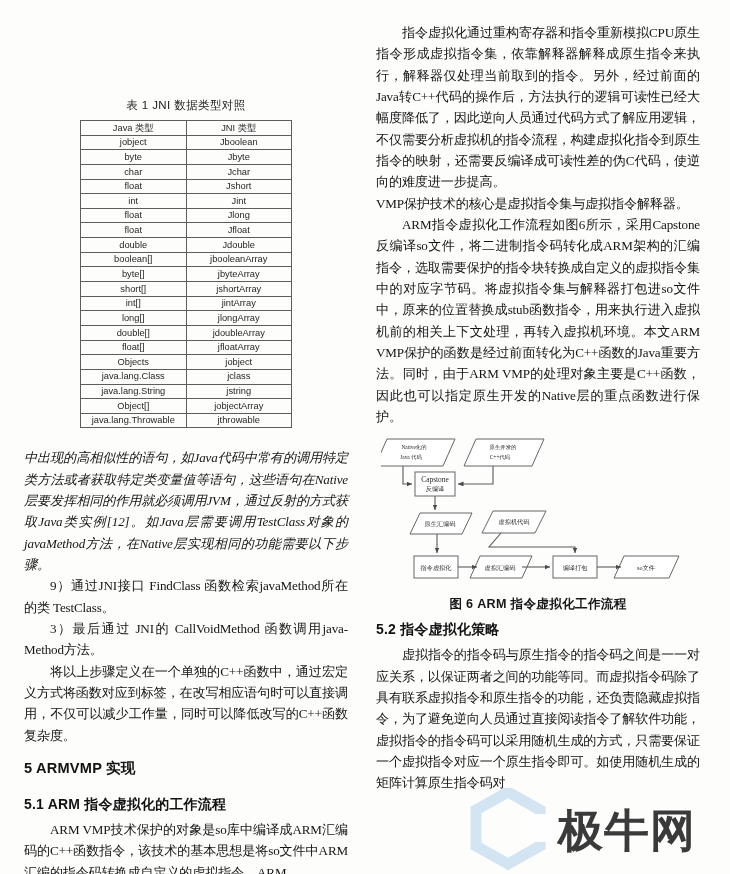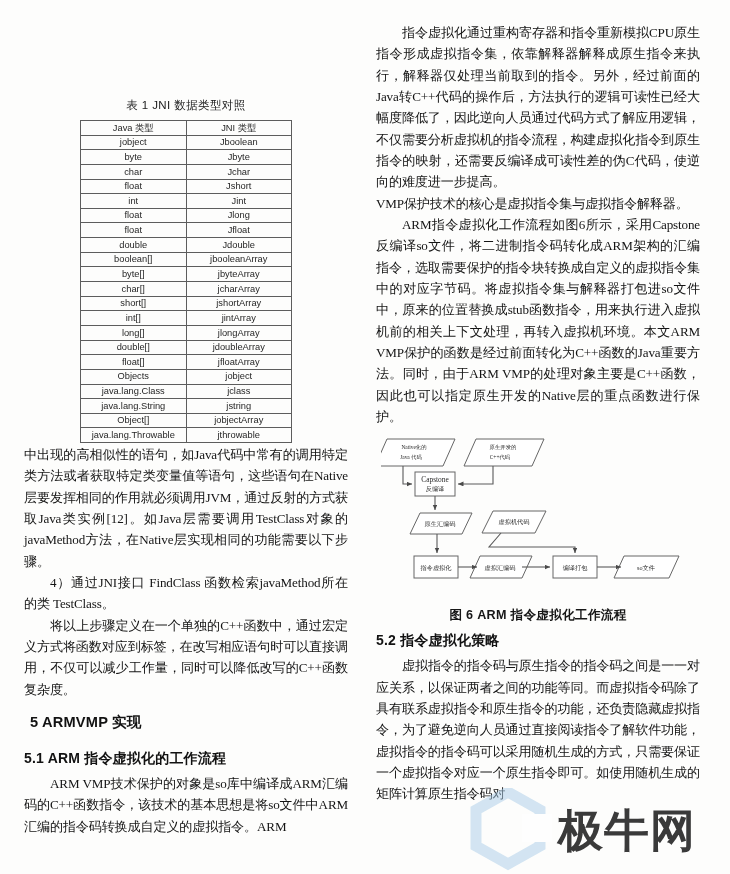--- a/index.html
+++ b/index.html
@@ -76,27 +76,27 @@
     line-height: 1.63;
     margin: 0 0 0 0;
     text-align: justify;
     text-justify: inter-character;
     text-indent: 26px;
     color: #141414;
     font-family: "Liberation Serif", "DejaVu Serif", serif;
     letter-spacing: -0.15px;
   }
   p.body.noind { text-indent: 0; }
-  p.body.firstblock { margin-top: 1px; }
+  p.body.firstblock { margin-top: 19px; font-style: italic; }
 
   h2.sec {
     font-family: "Liberation Sans", "DejaVu Sans", sans-serif;
     font-size: 14.6px;
     font-weight: bold;
-    margin: 13px 0 6px 6px;
+    margin: 13px 0 6px 0;
     letter-spacing: .2px;
     color: #121212;
   }
   h3.sec {
     font-family: "Liberation Sans", "DejaVu Sans", sans-serif;
     font-size: 14.0px;
     font-weight: bold;
     margin: 18px 0 5px 0;
     letter-spacing: .2px;
     color: #121212;
@@ -110,21 +110,21 @@
   }
   .flow {
     display: block;
     margin: 0 auto;
   }
   .fig-caption {
     font-family: "Liberation Sans", "DejaVu Sans", sans-serif;
     font-weight: bold;
     font-size: 12.6px;
     text-align: center;
-    margin: 18px 0 0 0;
+    margin: 7px 0 0 0;
     letter-spacing: .3px;
     color: #171717;
   }
   svg text {
     font-family: "Liberation Serif", "DejaVu Serif", serif;
     fill: #2a2a2a;
   }
   svg .nodebox, svg .para {
     fill: #ffffff;
     stroke: #666666;
@@ -198,24 +198,20 @@
           </tr>
         <tr>
             <td>boolean[]</td>
             <td>jbooleanArray</td>
           </tr>
         <tr>
             <td>byte[]</td>
             <td>jbyteArray</td>
           </tr>
         <tr>
-            <td>char[]</td>
-            <td>jcharArray</td>
-          </tr>
-        <tr>
             <td>short[]</td>
             <td>jshortArray</td>
           </tr>
         <tr>
             <td>int[]</td>
             <td>jintArray</td>
           </tr>
         <tr>
             <td>long[]</td>
             <td>jlongArray</td>
@@ -246,21 +242,22 @@
           </tr>
         <tr>
             <td>java.lang.Throwable</td>
             <td>jthrowable</td>
           </tr>
       </tbody>
     </table>
 
     <p class="body noind firstblock">中出现的高相似性的语句，如Java代码中常有的调用特定类方法或者获取特定类变量值等语句，这些语句在Native层要发挥相同的作用就必须调用JVM，通过反射的方式获取Java类实例[12]。如Java层需要调用TestClass对象的javaMethod方法，在Native层实现相同的功能需要以下步骤。</p>
 
-    <p class="body">4）通过JNI接口 FindClass 函数检索javaMethod所在的类 TestClass。</p>
+    <p class="body">9）通过JNI接口 FindClass 函数检索javaMethod所在的类 TestClass。</p>
+    <p class="body">3）最后通过 JNI的 CallVoidMethod 函数调用java-Method方法。</p>
     <p class="body">将以上步骤定义在一个单独的C++函数中，通过宏定义方式将函数对应到标签，在改写相应语句时可以直接调用，不仅可以减少工作量，同时可以降低改写的C++函数复杂度。</p>
 
     <h2 class="sec">5 ARMVMP 实现</h2>
     <h3 class="sec">5.1 ARM 指令虚拟化的工作流程</h3>
     <p class="body">ARM VMP技术保护的对象是so库中编译成ARM汇编码的C++函数指令，该技术的基本思想是将so文件中ARM汇编的指令码转换成自定义的虚拟指令。ARM</p>
   </div>
 
   <div class="col">
 
     <p class="body">指令虚拟化通过重构寄存器和指令重新模拟CPU原生指令形成虚拟指令集，依靠解释器解释成原生指令来执行，解释器仅处理当前取到的指令。另外，经过前面的Java转C++代码的操作后，方法执行的逻辑可读性已经大幅度降低了，因此逆向人员通过代码方式了解应用逻辑，不仅需要分析虚拟机的指令流程，构建虚拟化指令到原生指令的映射，还需要反编译成可读性差的伪C代码，使逆向的难度进一步提高。</p>

